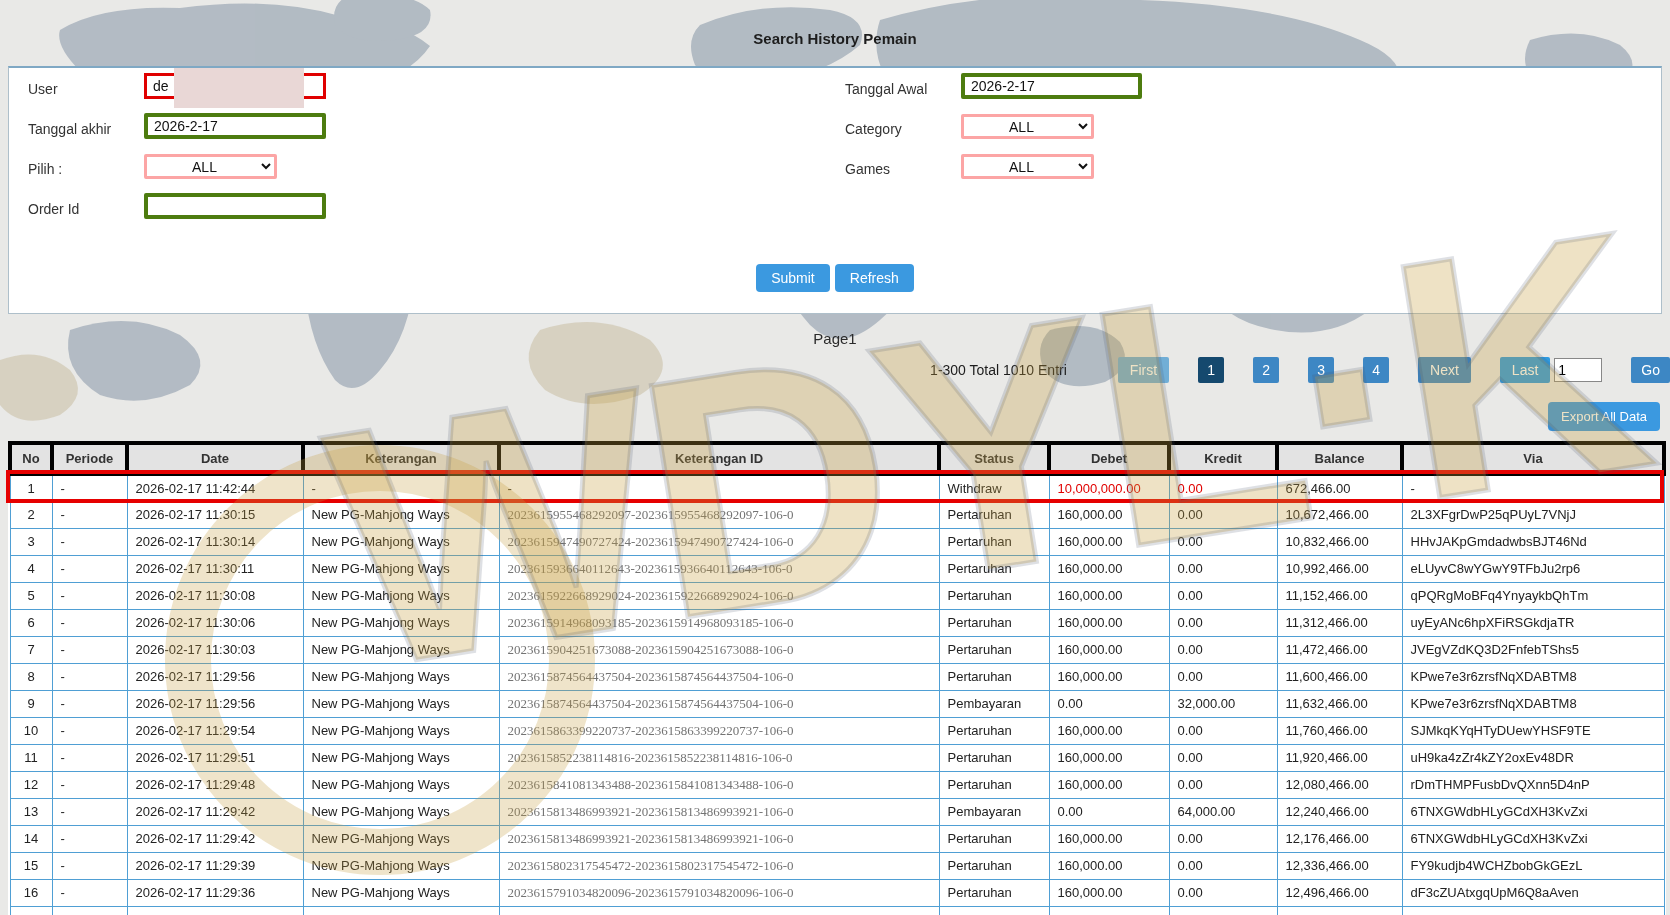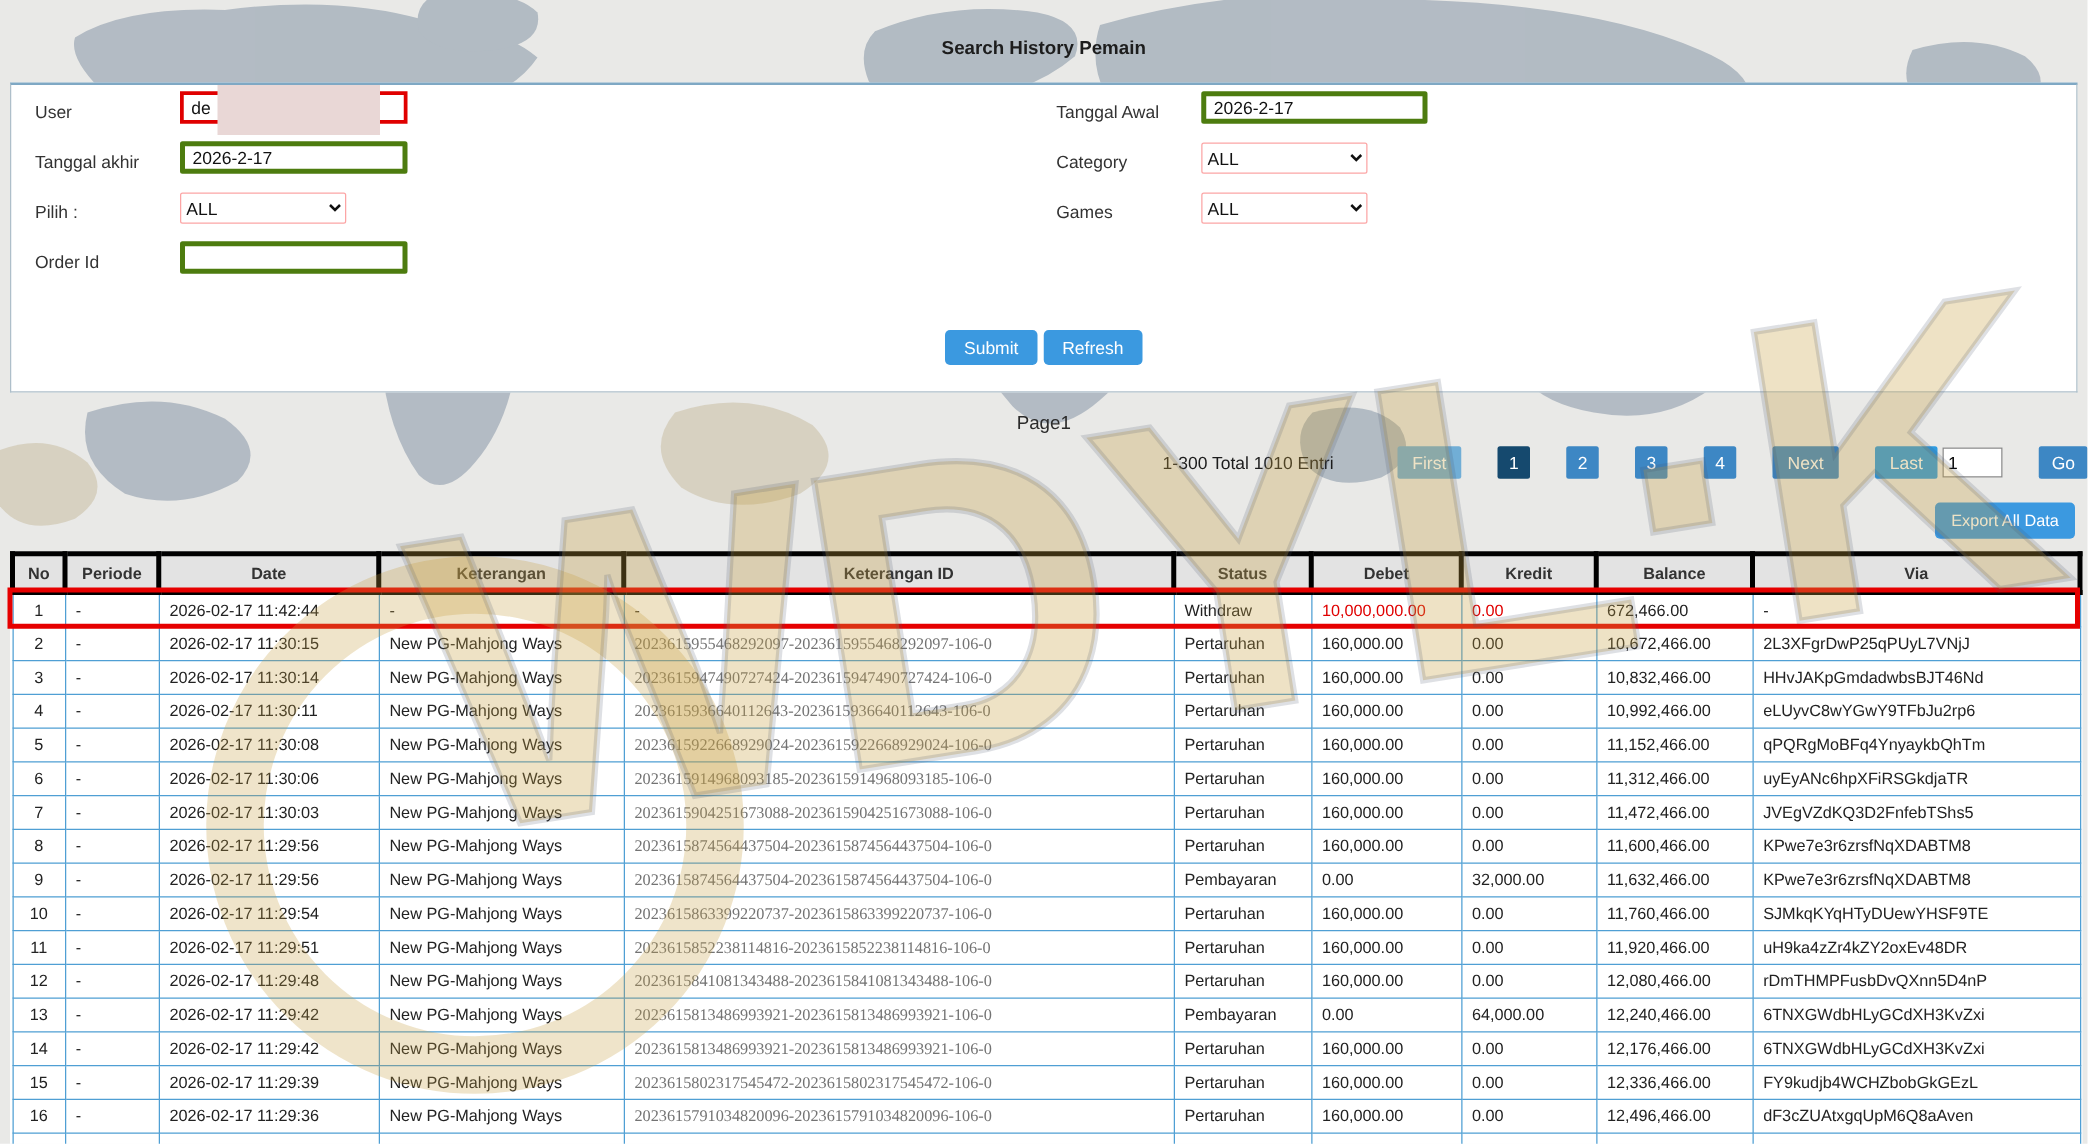--- a/index.html
+++ b/index.html
@@ -39,23 +39,24 @@
     z-index:1;
     padding-left:44px;
   }
   .f-label { position:absolute; font-size:14px; color:#333; }
   .f-input {
     position:absolute; height:26px; border:4px solid #4d7c0f; border-radius:2px;
     font-size:14px; padding:0 6px; background:#fff; color:#111;
     font-family:"Liberation Sans", sans-serif;
   }
   .f-select {
-    position:absolute; height:25px; border:1px solid #fca5a5; border-radius:2px;
+    position:absolute; height:25px; border:3px solid #fca5a5; border-radius:2px;
     font-size:14px; background:#fff; color:#111;
     font-family:"Liberation Sans", sans-serif;
+    text-align:center;
   }
   .user-input { border:3px solid #e00000 !important; border-radius:0; }
   .redaction {
     position:absolute; left:165px; top:0px; width:130px; height:40px;
     background:#e9d7d6; z-index:3;
   }
   .btn-row { position:absolute; top:196px; left:0; width:100%; display:flex; justify-content:center; gap:5px; }
   .blue-btn {
     background:#3b99e0; color:#fff; border:none; border-radius:4px;
     font-size:14px; padding:6px 15px; cursor:pointer;

